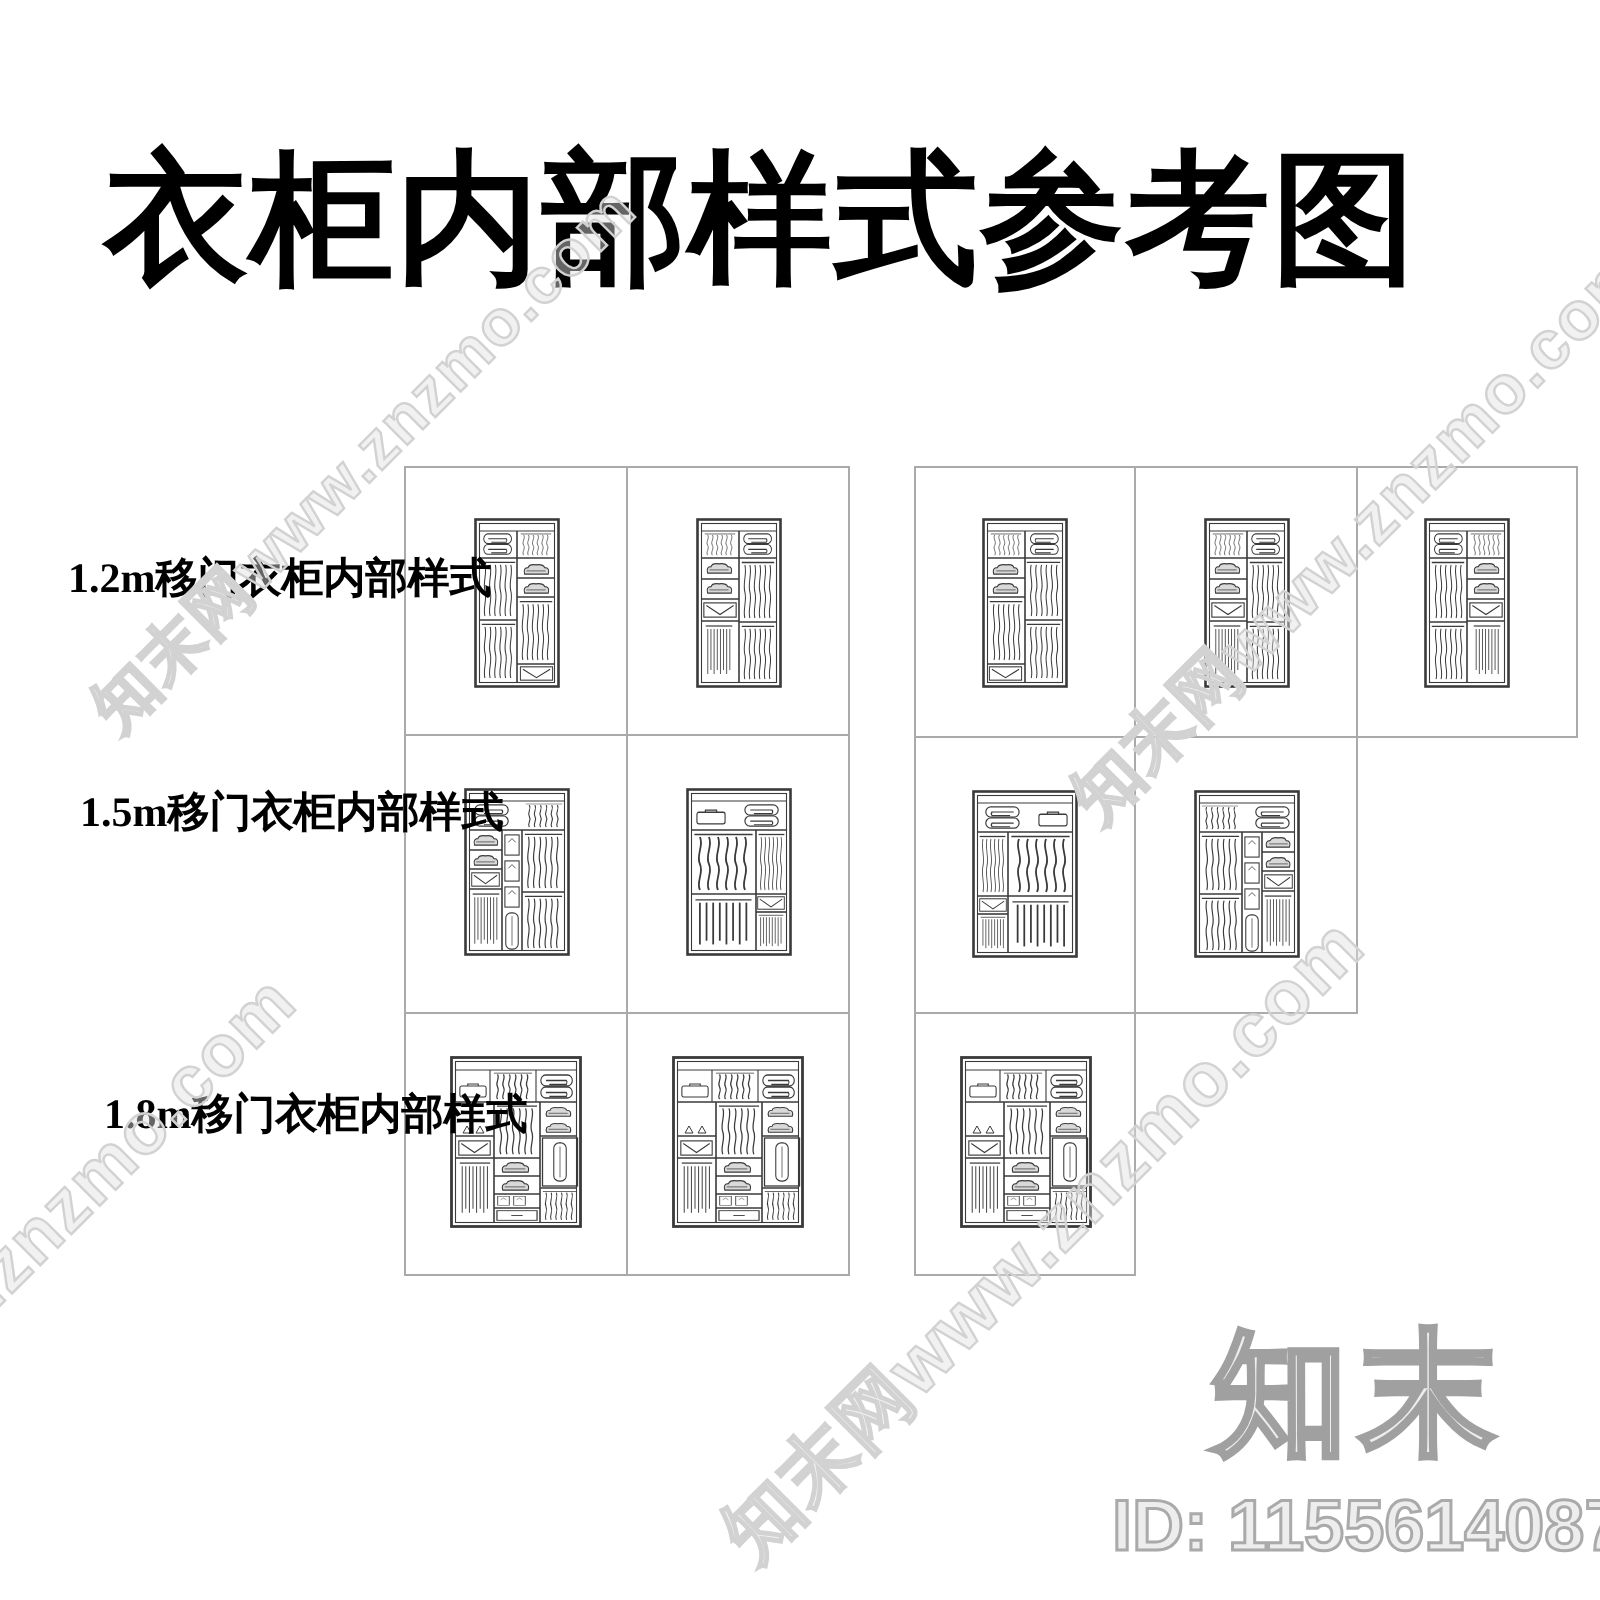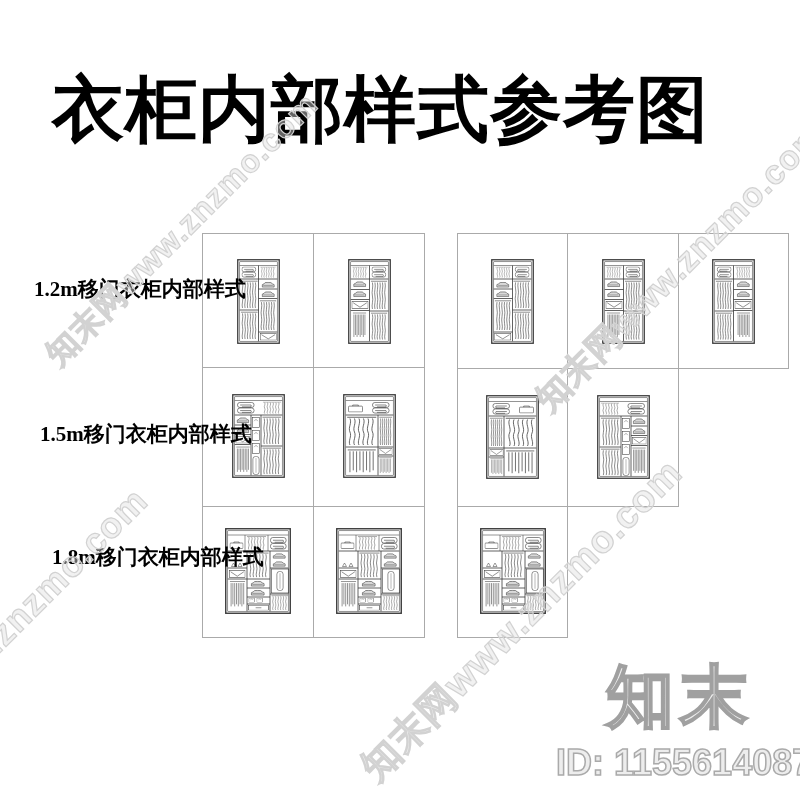--- a/index.html
+++ b/index.html
@@ -14,21 +14,21 @@
     font-family:Liberation Mono, monospace;
     font-weight:bold;font-size:72px;line-height:1.05;color:#000;
     letter-spacing:1px;white-space:nowrap;z-index:2;
   }
   .row-label{
     position:absolute;left:22px;width:200px;
     font-family:"Liberation Serif","DejaVu Serif",serif;
     font-weight:bold;font-size:21px;color:#000;white-space:nowrap;z-index:2;margin-left:12px;
   }
   .row-label.l1{top:275px;}
-  .row-label.l2{top:420px;left:28px;}
+  .row-label.l2{top:392px;left:28px;}
   .row-label.l3{top:543px;left:40px;}
   
   .cell{
     position:absolute;box-sizing:border-box;border:1px solid #aaaaaa;
     background:#ffffff;display:flex;justify-content:center;align-items:flex-start;
     z-index:1;
   }
   .cell.r1{padding-top:25px;}
   .cell.r2{padding-top:26px;}
   .cell.r3{padding-top:21px;}

